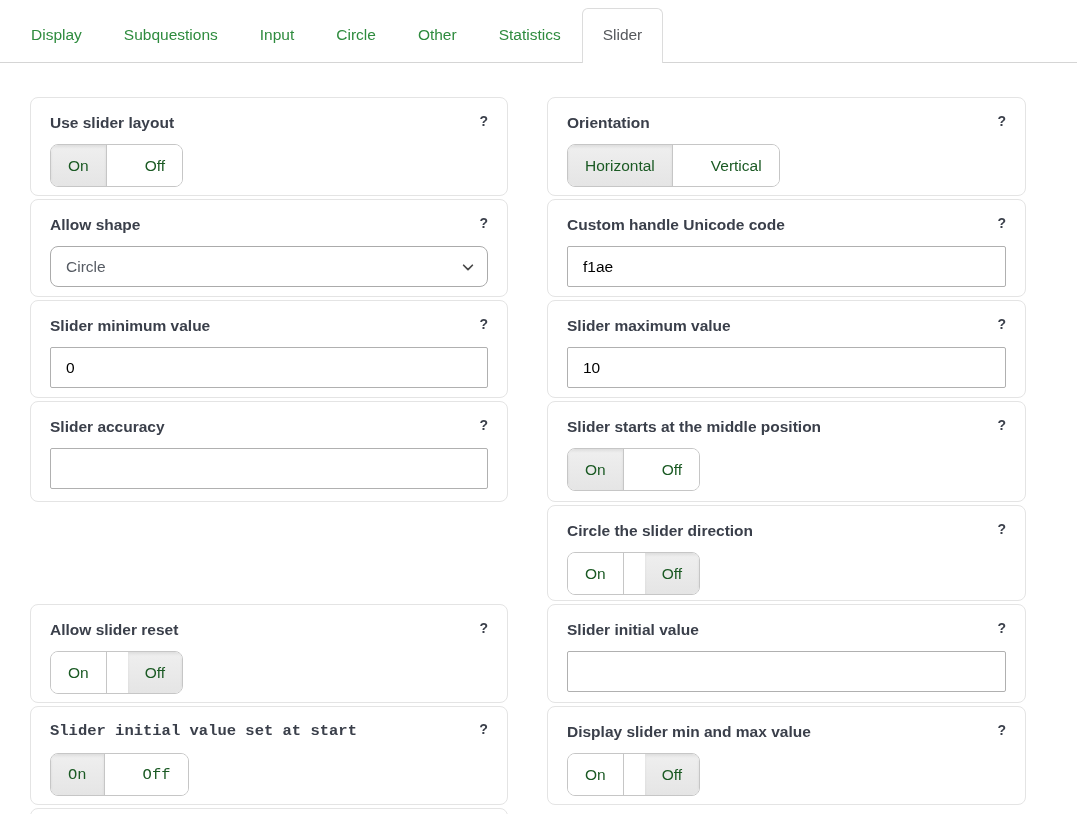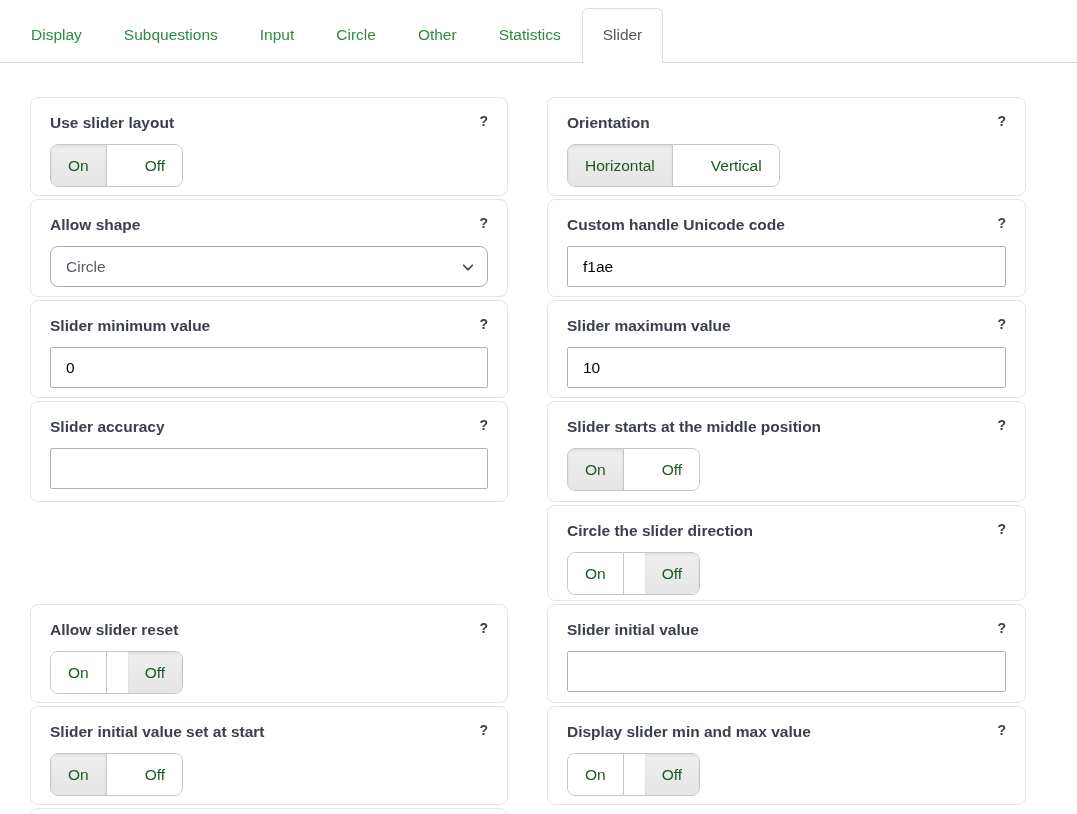--- a/index.html
+++ b/index.html
@@ -186,21 +186,21 @@
         <span class="panel-title">Allow slider reset</span>
         <span class="help">?</span>
       </div><div class="toggle-group">
         <button type="button" class="toggle-btn">On</button>
         <button type="button" class="toggle-btn selected">Off</button>
       </div></section>
     <section class="panel" style="grid-area: 6 / 2;"><div class="panel-head">
         <span class="panel-title">Slider initial value</span>
         <span class="help">?</span>
       </div><input type="text" class="text-input" style=""></section>
-    <section class="panel" style="grid-area: 7 / 1;"><div class="panel-head">
+    <section class="panel" style="grid-area: 7 / 1; font-family: Liberation Mono, monospace;"><div class="panel-head">
         <span class="panel-title">Slider initial value set at start</span>
         <span class="help">?</span>
       </div><div class="toggle-group">
         <button type="button" class="toggle-btn selected">On</button>
         <button type="button" class="toggle-btn">Off</button>
       </div></section>
     <section class="panel" style="grid-area: 7 / 2;"><div class="panel-head">
         <span class="panel-title">Display slider min and max value</span>
         <span class="help">?</span>
       </div><div class="toggle-group">

